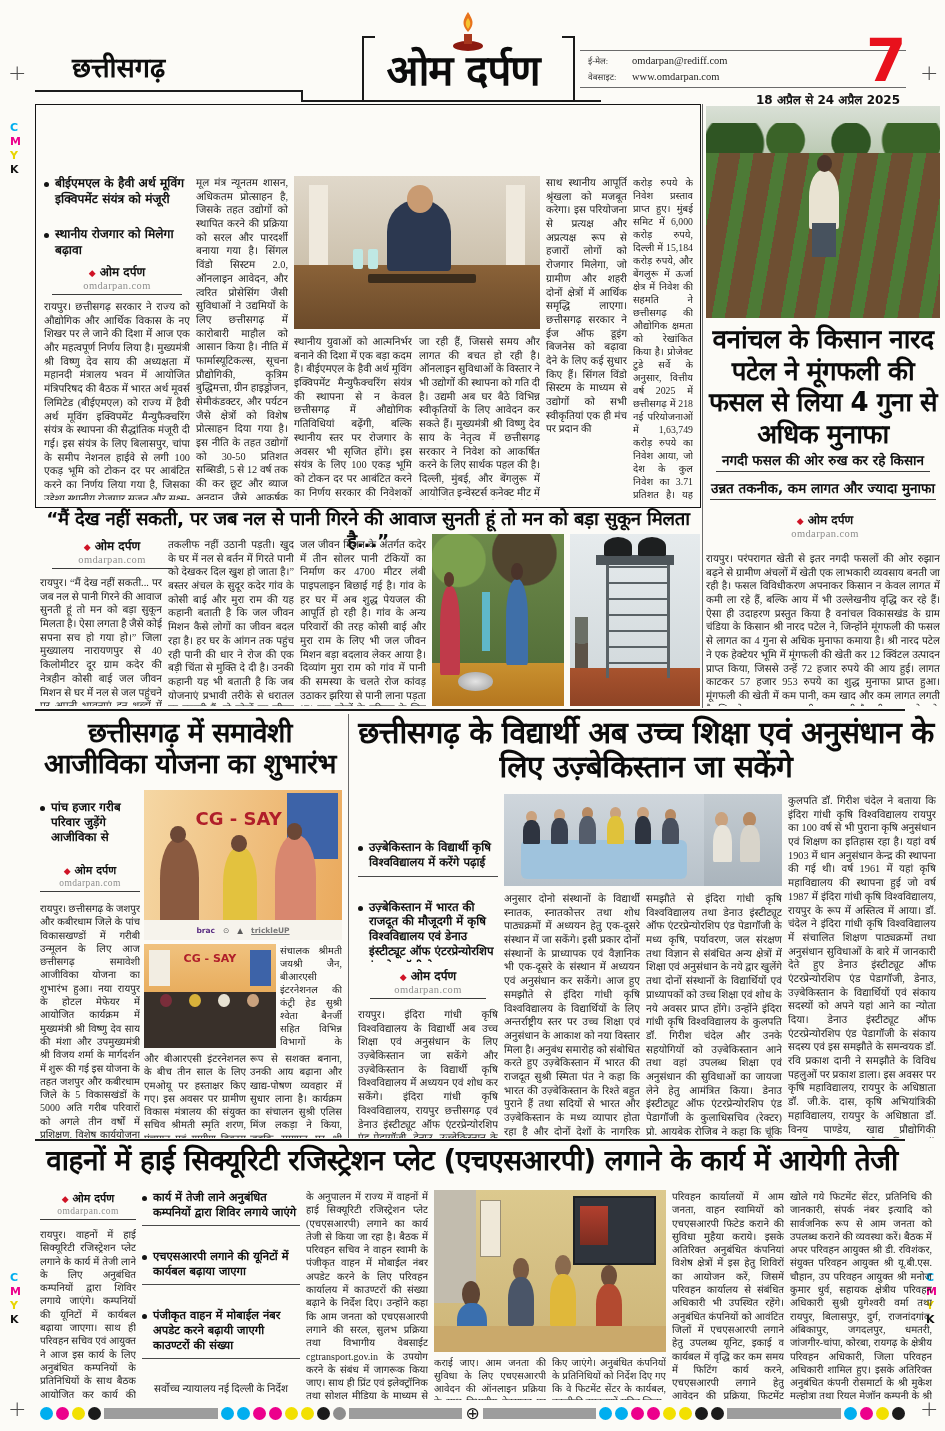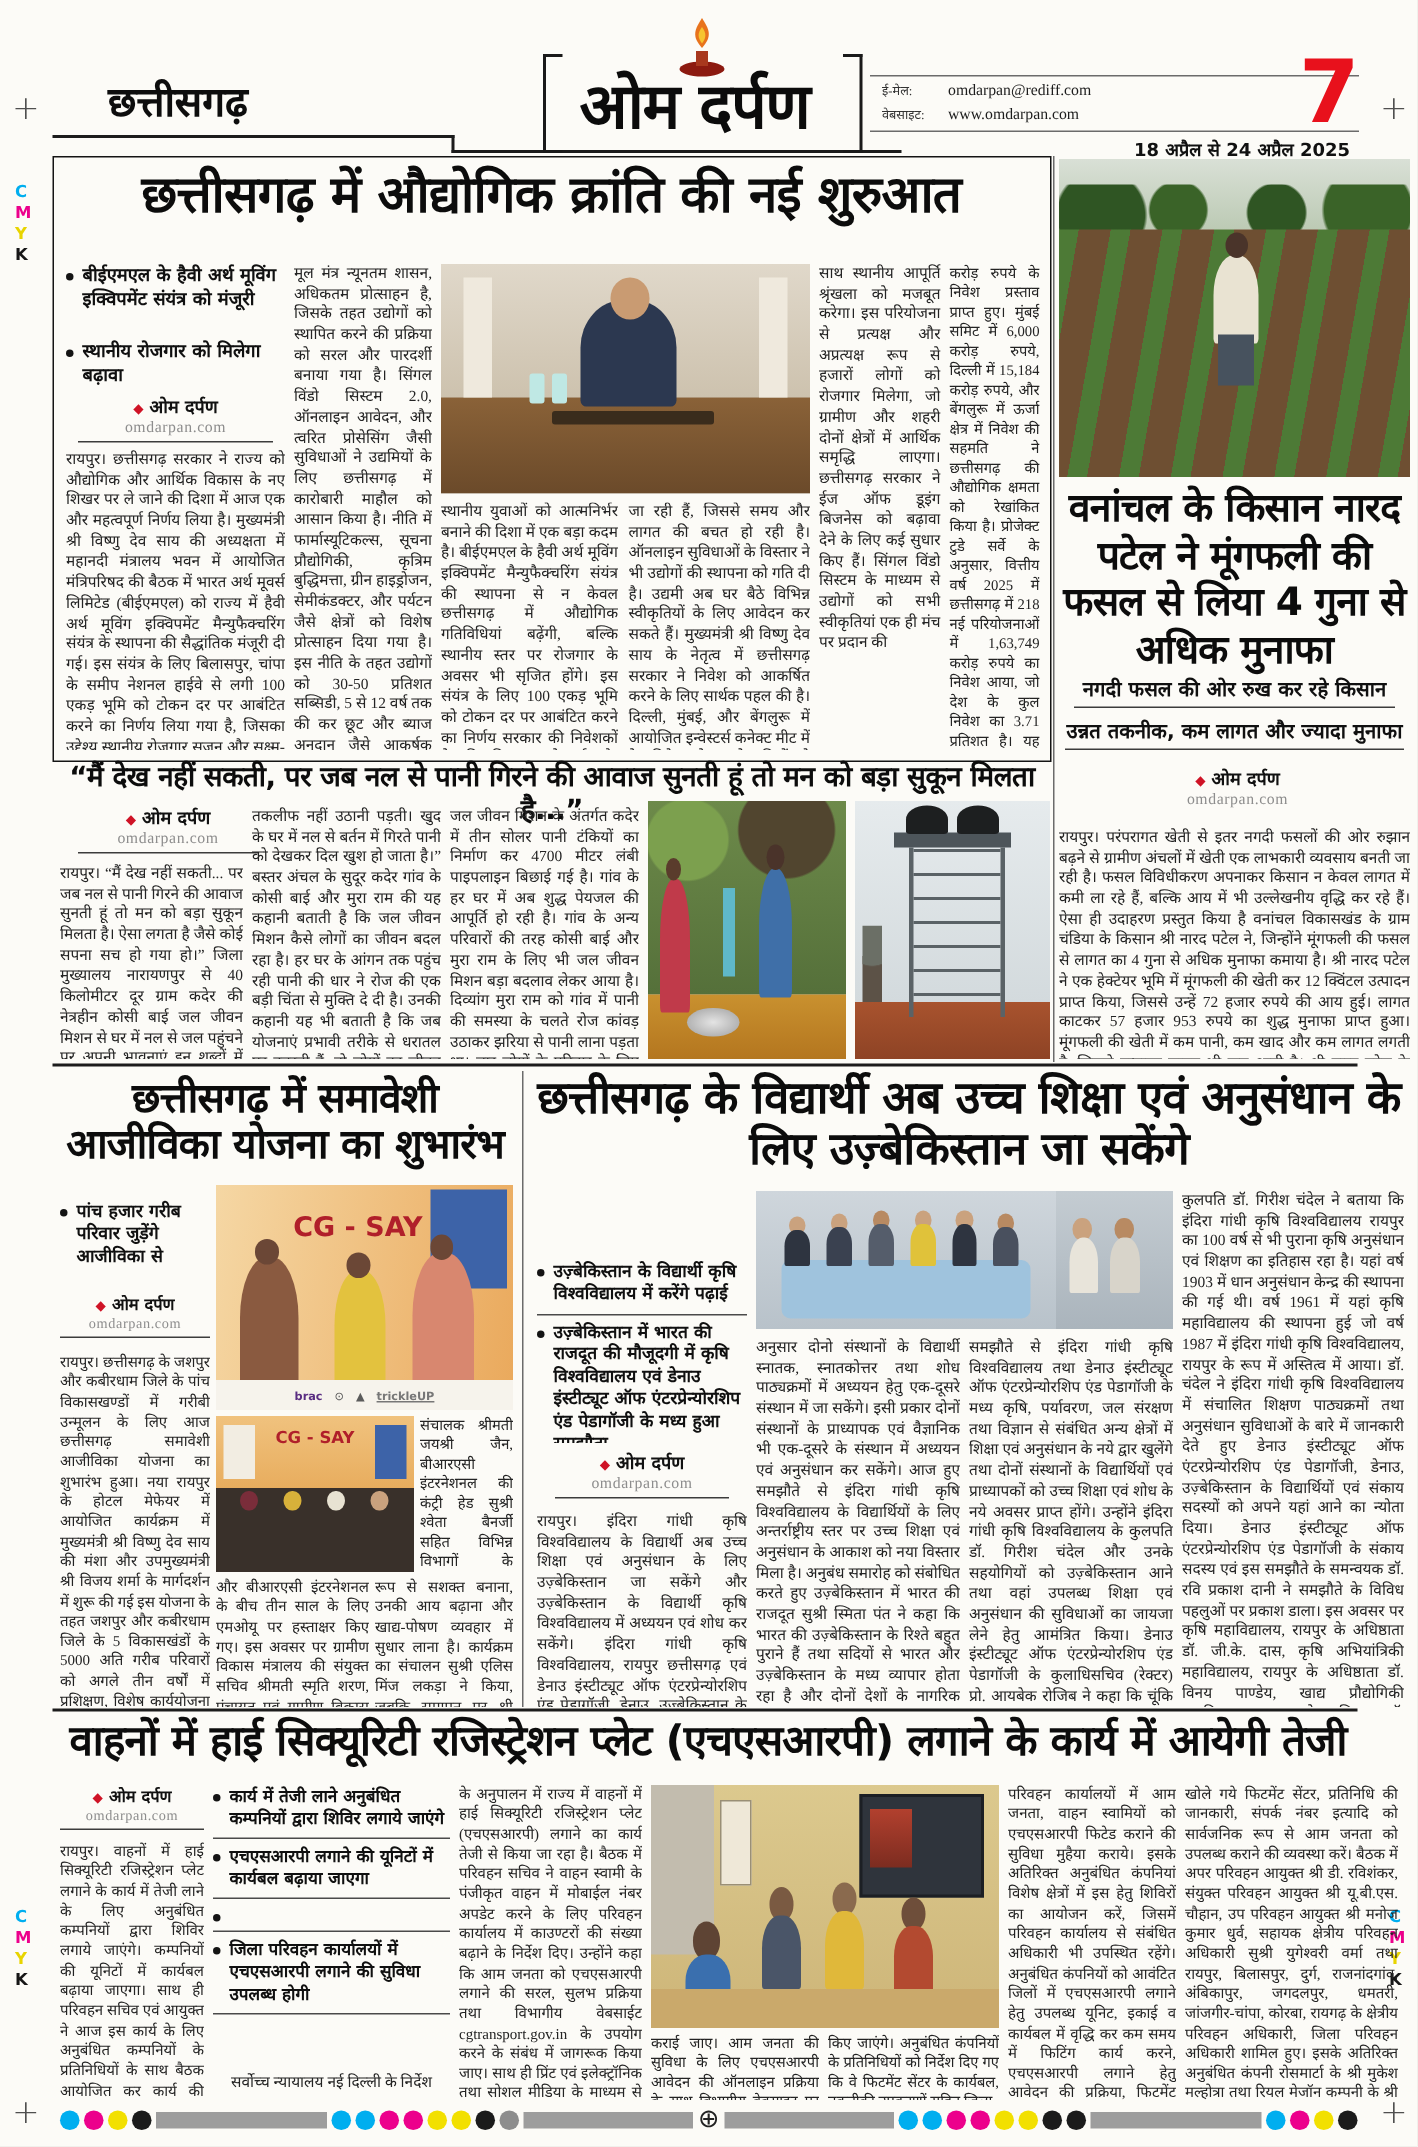--- a/index.html
+++ b/index.html
@@ -13,21 +13,21 @@
   .col{position:absolute;font-size:10.3px;line-height:1.33;text-align:justify;overflow:hidden;
        color:#232323;word-break:break-word;}
   .byline{position:absolute;text-align:center;border-bottom:1px solid #3c3c3c;padding-bottom:3px;overflow:hidden;}
   .byline .nm{font-weight:700;font-size:12px;font-family:"DejaVu Sans",sans-serif;color:#111;}
   .byline .dm{color:#cf1326;font-size:9px;margin-right:4px;}
   .byline .st{font-size:10.5px;color:#8d8d8d;letter-spacing:.4px;}
   .bul{display:flex;gap:6px;font-weight:700;font-family:"DejaVu Sans",sans-serif;
        font-size:12.2px;line-height:1.28;color:#101010;text-align:left;}
   .bul .dot{width:5px;height:5px;background:#141414;border-radius:50%;margin-top:6px;flex:none;}
   .bul-wrap{position:absolute;overflow:hidden;}
-  .bul-sep{border-bottom:1px solid #4a4a4a;padding-bottom:6px;margin-bottom:4px;}
+  .bul-sep{border-bottom:1px solid #4a4a4a;padding-bottom:6px;margin-bottom:23px;}
   .photo{position:absolute;overflow:hidden;background:#cfcabe;}
   .ph{position:absolute;}
   .cmyk{position:absolute;display:flex;flex-direction:column;gap:3px;
         font-family:"DejaVu Sans",sans-serif;font-weight:700;font-size:11px;line-height:1;}
   .cmyk span:nth-child(1){color:#00aeef;} .cmyk span:nth-child(2){color:#ec008c;}
   .cmyk span:nth-child(3){color:#e8d400;} .cmyk span:nth-child(4){color:#161616;}
   .cross{position:absolute;color:#4f4f4f;font-size:22px;font-weight:100;line-height:1;
          font-family:"DejaVu Sans",sans-serif;}
   .brk{position:absolute;width:11px;height:62px;border:2px solid #1a1a1a;}
   .brk.l{border-right:none;} .brk.r{border-left:none;}
@@ -110,21 +110,20 @@
   <div class="rule-soft" style="left:580px;top:50px;width:326px;height:1px;"></div>
   <div class="contact" style="left:588px;top:53px;width:180px;">
     <div><span class="lab">ई-मेल:</span><span>omdarpan@rediff.com</span></div>
     <div><span class="lab">वेबसाइट:</span><span>www.omdarpan.com</span></div>
   </div>
   <div class="rule-soft" style="left:580px;top:87px;width:326px;height:1px;"></div>
   <div class="issue" style="left:756px;top:91px;">18 अप्रैल से 24 अप्रैल 2025</div>
   <div class="pgnum" style="left:866px;top:32px;">7</div>
 
   <div class="abs" style="left:35px;top:104px;width:664px;height:402px;border:1.5px solid #141414;"></div>
-  <div class="hl" style="left:45px;top:111px;width:645px;font-size:34px;">छत्तीसगढ़ में औद्योगिक क्रांति की नई शुरुआत</div>
 
   <div class="bul-wrap" style="left:44px;top:176px;width:146px;height:92px;">
     <div class="bul" style="margin-bottom:20px;">
         <span class="dot"></span>
         <span>बीईएमएल के हैवी अर्थ मूविंग इक्विपमेंट संयंत्र को मंजूरी</span>
       </div>
     <div class="bul">
         <span class="dot"></span>
         <span>स्थानीय रोजगार को मिलेगा बढ़ावा</span>
       </div>
@@ -304,20 +303,21 @@
     <div class="bul bul-sep" style="font-size:11.4px;">
         <span class="dot"></span>
         <span>कार्य में तेजी लाने अनुबंधित कम्पनियों द्वारा शिविर लगाये जाएंगे</span>
       </div>
     <div class="bul bul-sep" style="font-size:11.4px;">
         <span class="dot"></span>
         <span>एचएसआरपी लगाने की यूनिटों में कार्यबल बढ़ाया जाएगा</span>
       </div>
     <div class="bul bul-sep" style="font-size:11.4px;">
         <span class="dot"></span>
+        <span>पंजीकृत वाहन में मोबाईल नंबर अपडेट करने बढ़ायी जाएगी काउण्टरों की संख्या</span>
       </div>
     <div class="bul bul-sep" style="font-size:11.4px;">
         <span class="dot"></span>
         <span>जिला परिवहन कार्यालयों में एचएसआरपी लगाने की सुविधा उपलब्ध होगी</span>
       </div>
 
   </div>
   <div class="col" style="left:142px;top:1382px;width:158px;height:18px;text-align:center;">सर्वोच्च न्यायालय नई दिल्ली के निर्देश</div>
 
   <div class="col" style="left:306px;top:1190px;width:122px;height:210px;font-size:10px;">के अनुपालन में राज्य में वाहनों में हाई सिक्यूरिटी रजिस्ट्रेशन प्लेट (एचएसआरपी) लगाने का कार्य तेजी से किया जा रहा है। बैठक में परिवहन सचिव ने वाहन स्वामी के पंजीकृत वाहन में मोबाईल नंबर अपडेट करने के लिए परिवहन कार्यालय में काउण्टरों की संख्या बढ़ाने के निर्देश दिए। उन्होंने कहा कि आम जनता को एचएसआरपी लगाने की सरल, सुलभ प्रक्रिया तथा विभागीय वेबसाईट cgtransport.gov.in के उपयोग करने के संबंध में जागरूक किया जाए। साथ ही प्रिंट एवं इलेक्ट्रॉनिक तथा सोशल मीडिया के माध्यम से आम जनता के बीच एचएसआरपी नंबर प्लेट की महता एवं उपयोगिता के बारे में जानकारी उपलब्ध</div>

